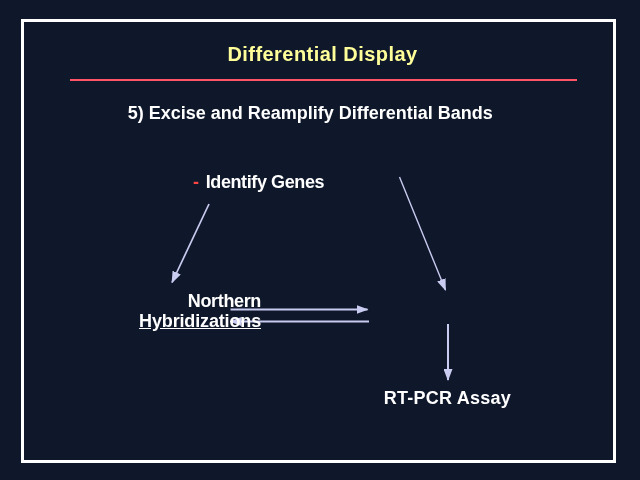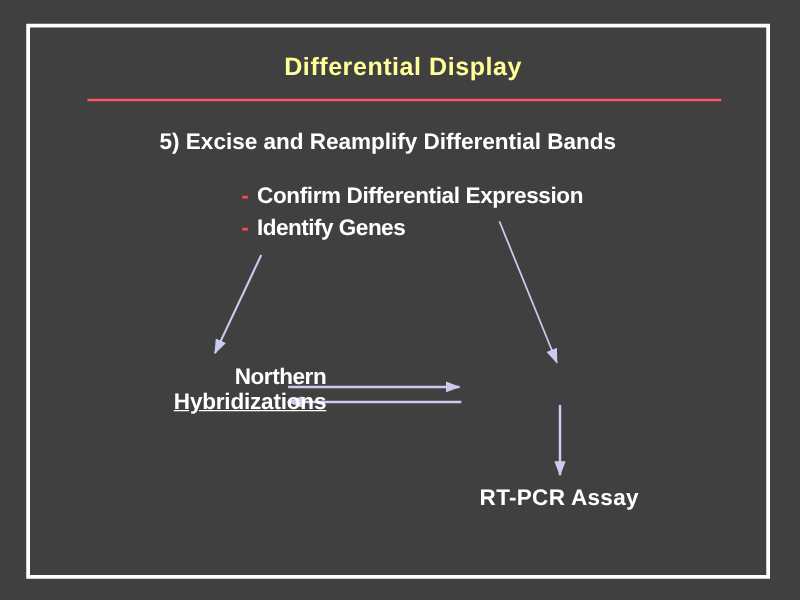--- a/index.html
+++ b/index.html
@@ -3,21 +3,21 @@
 <meta charset="utf-8">
 <style>
   html, body { margin: 0; padding: 0; }
   body {
     width: 640px; height: 480px;
     background: #3333cc;
     font-family: "Liberation Sans", sans-serif;
     overflow: hidden;
     position: relative;
   }
-  .slide { position: absolute; left: 0; top: 0; width: 640px; height: 480px; background: #404040; }
+  .slide { position: absolute; left: 0; top: 0; width: 640px; height: 480px; background: #0f172a; }
   .frame {
     position: absolute; left: 21px; top: 19px;
     width: 595px; height: 444px;
     border: 3px solid #ffffff;
     box-sizing: border-box;
   }
   .txt { position: absolute; color: #ffffff; font-weight: bold; white-space: pre; }
   .title {
     left: 0; top: 42.9px; width: 645px;
     text-align: center;
@@ -50,21 +50,20 @@
 <body>
 
 <div class="slide">
   <div class="frame"></div>
 
   <div class="txt title">Differential Display</div>
   <div class="underline"></div>
 
   <div class="txt step">5) Excise and Reamplify Differential Bands</div>
 
-  <div class="txt bullet bullet1"><span class="dash">-</span><span class="bt">Confirm Differential Expression</span></div>
 
   <div class="txt bullet bullet2"><span class="dash">-</span><span class="bt">Identify Genes</span></div>
 
   <svg class="arrows" width="640" height="480" viewBox="0 0 640 480">
     <defs>
       <marker id="ah" viewBox="0 0 12 9" refX="11" refY="4.5" markerWidth="12" markerHeight="9" markerUnits="userSpaceOnUse" orient="auto">
         <path d="M0,0 L12,4.5 L0,9 Z" fill="#c9cbf0"></path>
       </marker>
     </defs>
     <line x1="209" y1="204" x2="172" y2="282.5" stroke="#c9cbf0" stroke-width="1.7" marker-end="url(#ah)"></line>

